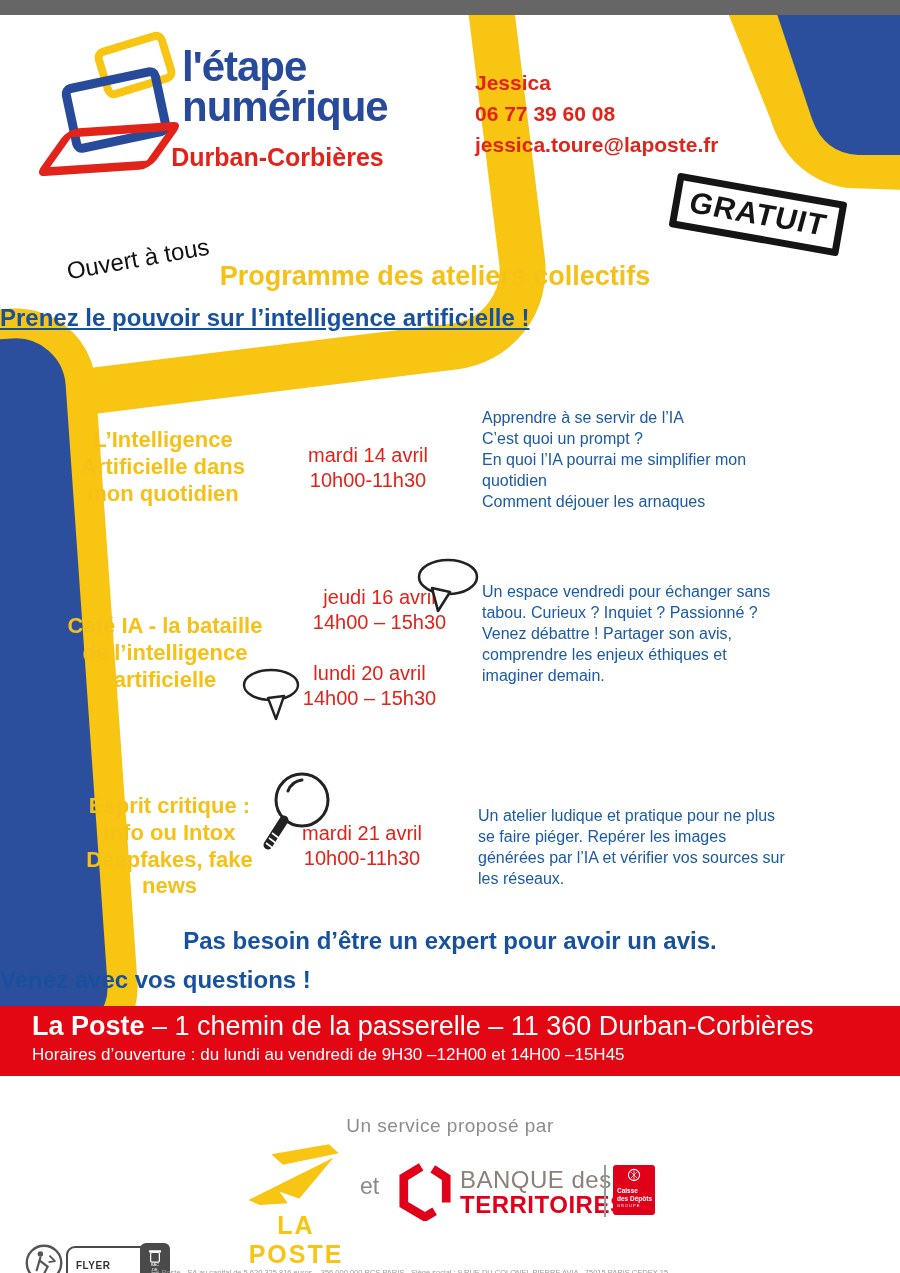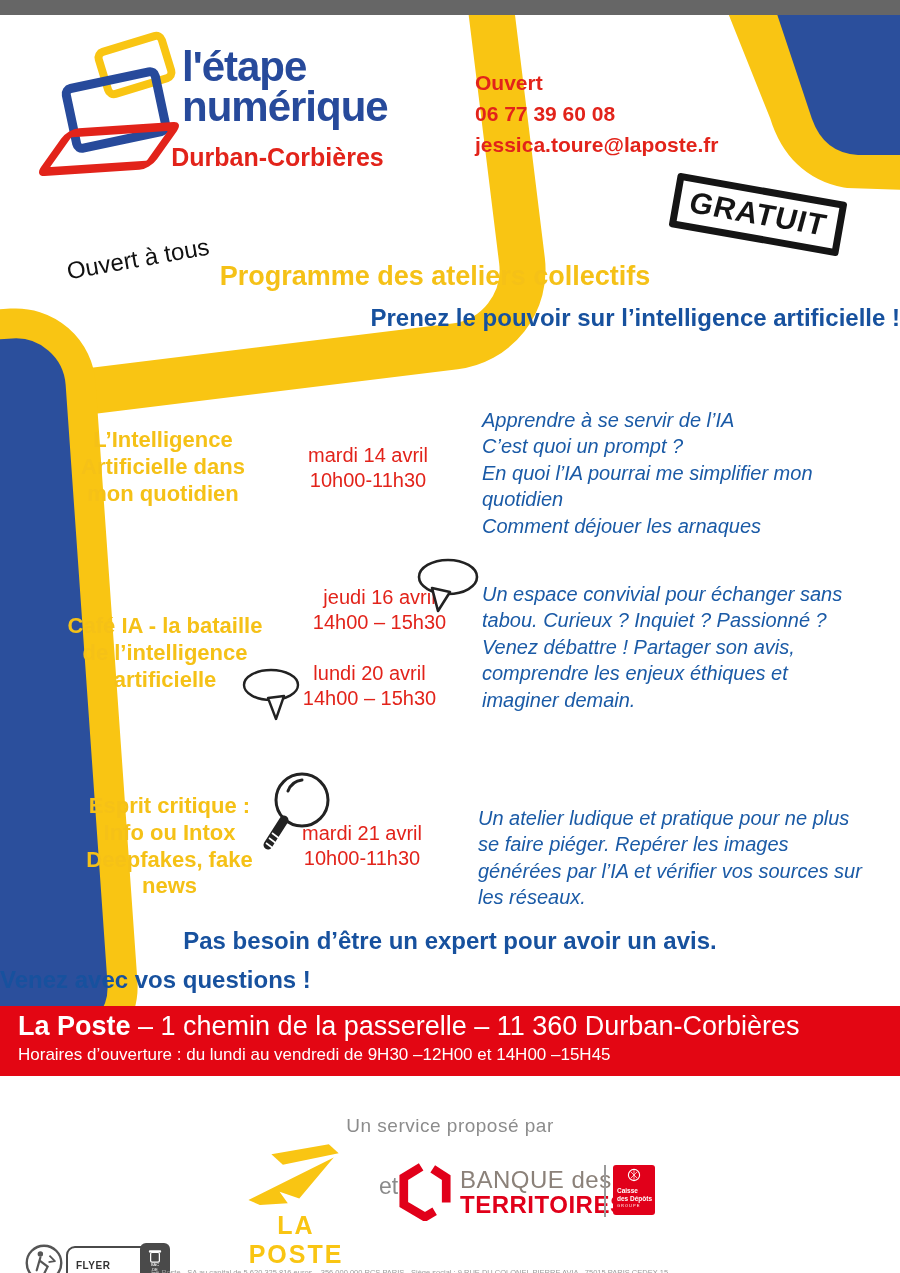--- a/index.html
+++ b/index.html
@@ -47,58 +47,58 @@
   
   .stamp{position:absolute;left:672px;top:172px;transform:rotate(10deg);
     border:7px solid var(--ink);border-radius:3px;padding:3px 10px 4px;
     color:var(--ink);font-weight:900;font-size:30px;letter-spacing:1px;}
   .stamp span{display:inline-block;transform:skewX(-5deg);}
   .open-note{position:absolute;left:66px;top:230px;transform:rotate(-10deg);
     color:#111;font-size:24px;}
   
   .title{position:absolute;left:0;top:246px;width:870px;text-align:center;
     color:var(--yellow-text);font-weight:bold;font-size:27px;}
-  .subtitle{position:absolute;left:0;top:289px;width:900px;text-align:right;
-    color:var(--blue-head);font-weight:bold;font-size:24px;}
+  .subtitle{position:absolute;left:0;top:289px;width:900px;text-align:left;
+    color:var(--blue-head);font-weight:bold;font-size:24px;text-decoration:underline;}
   
   .pre{white-space:pre-line;}
   .w-title{position:absolute;color:var(--yellow-text);font-weight:bold;font-size:22px;
     line-height:1.22;text-align:center;}
   .w-date{position:absolute;color:var(--red);font-size:20px;line-height:1.25;text-align:center;}
-  .w-desc{position:absolute;color:var(--blue-body);font-size:20px;line-height:1.32;font-style:italic;}
+  .w-desc{position:absolute;color:var(--blue-body);font-size:16px;line-height:1.32;}
   .t1{left:58px;top:412px;width:210px;}
   .d1{left:278px;top:428px;width:180px;}
   .x1{left:482px;top:392px;width:400px;}
   .t2{left:40px;top:598px;width:250px;}
   .d2a{left:292px;top:570px;width:175px;}
   .d2b{left:282px;top:646px;width:175px;}
   .x2{left:482px;top:566px;width:400px;}
   .t3{left:72px;top:778px;width:195px;}
   .d3{left:272px;top:806px;width:180px;}
   .x3{left:478px;top:790px;width:410px;}
   .bubble1{position:absolute;left:412px;top:540px;}
   .bubble2{position:absolute;left:240px;top:652px;}
   .magnifier{position:absolute;left:258px;top:752px;}
   
   .closing1{position:absolute;left:0;top:912px;width:900px;text-align:center;
     color:var(--blue-head);font-weight:bold;font-size:24px;}
   .closing2{position:absolute;left:0;top:951px;width:900px;
     color:var(--blue-head);font-weight:bold;font-size:24px;}
   
   .banner{position:absolute;left:0;top:991px;width:900px;height:70px;
-    background:var(--banner-red);color:#fff;padding-left:18px;box-sizing:border-box;}
+    background:var(--banner-red);color:#fff;padding-left:32px;box-sizing:border-box;}
   .banner-l1{font-size:27px;margin-top:5px;}
   .banner-l1 b{font-weight:bold;}
   .banner-l2{font-size:17px;margin-top:3px;}
   
   .service-note{position:absolute;left:0;top:1100px;width:900px;text-align:center;
     color:var(--gray);font-size:19px;letter-spacing:0.5px;}
   .lp-logo{position:absolute;left:236px;top:1126px;width:120px;text-align:center;}
   .lp-label{color:var(--yellow);font-weight:bold;font-size:25px;letter-spacing:2px;margin-top:2px;}
-  .and-text{position:absolute;left:379px;top:1158px;color:#8a8a8a;font-size:23px;}
+  .and-text{position:absolute;left:360px;top:1158px;color:#8a8a8a;font-size:23px;}
   .bdt-hex{position:absolute;left:398px;top:1146px;}
   .bdt-text{position:absolute;left:460px;top:1152px;line-height:1.05;}
   .bdt-1{color:#8B8179;font-size:24px;letter-spacing:0.5px;}
   .bdt-2{color:#E1001A;font-weight:bold;font-size:24px;letter-spacing:0.5px;}
   .bdt-divider{position:absolute;left:604px;top:1150px;width:2px;height:52px;background:#9a9a9a;}
   .caisse{position:absolute;left:613px;top:1150px;width:42px;height:50px;background:#E1001A;
     border-radius:3px;color:#fff;text-align:center;box-sizing:border-box;padding-top:2px;}
   .caisse .nm{font-size:6.5px;font-weight:bold;line-height:1.2;text-align:left;padding-left:4px;}
   .caisse .gp{font-size:4px;letter-spacing:1px;text-align:left;padding-left:4px;}
   .triman{position:absolute;left:24px;top:1228px;}
@@ -127,21 +127,21 @@
     <div class="logo-card card-blue"></div>
     <div class="logo-card card-red"></div>
   </div>
   <div class="brand-text">
     <div>l'étape</div>
     <div>numérique</div>
   </div>
   <div class="brand-loc">Durban-Corbières</div>
 
   <div class="contact">
-    <div>Ouvert</div>
+    <div>Jessica</div>
     <div>06 77 39 60 08</div>
     <div>jessica.toure@laposte.fr</div>
   </div>
 
   <div class="stamp">
     <span>GRATUIT</span>
   </div>
   <div class="open-note">Ouvert à tous</div>
 
   <div class="title">Programme des ateliers collectifs</div>
@@ -158,21 +158,21 @@
 quotidien
 Comment déjouer les arnaques</div>
 
   <div class="w-title pre t2">Café IA - la bataille
 de l’intelligence
 artificielle</div>
   <div class="w-date pre d2a">jeudi 16 avril
 14h00 – 15h30</div>
   <div class="w-date pre d2b">lundi 20 avril
 14h00 – 15h30</div>
-  <div class="w-desc pre x2">Un espace convivial pour échanger sans
+  <div class="w-desc pre x2">Un espace vendredi pour échanger sans
 tabou. Curieux ? Inquiet ? Passionné ?
 Venez débattre ! Partager son avis,
 comprendre les enjeux éthiques et
 imaginer demain.</div>
   <svg class="bubble1" viewBox="0 0 70 64" width="70" height="64">
     <ellipse cx="36" cy="22" rx="29" ry="17" fill="#fff" stroke="#222" stroke-width="2.6"></ellipse>
     <polygon points="20,33 26,56 38,37" fill="#fff" stroke="#222" stroke-width="2.6" stroke-linejoin="round"></polygon>
   </svg>
   <svg class="bubble2" viewBox="0 0 64 56" width="64" height="56">
     <ellipse cx="31" cy="18" rx="27" ry="15" fill="#fff" stroke="#222" stroke-width="2.4"></ellipse>

